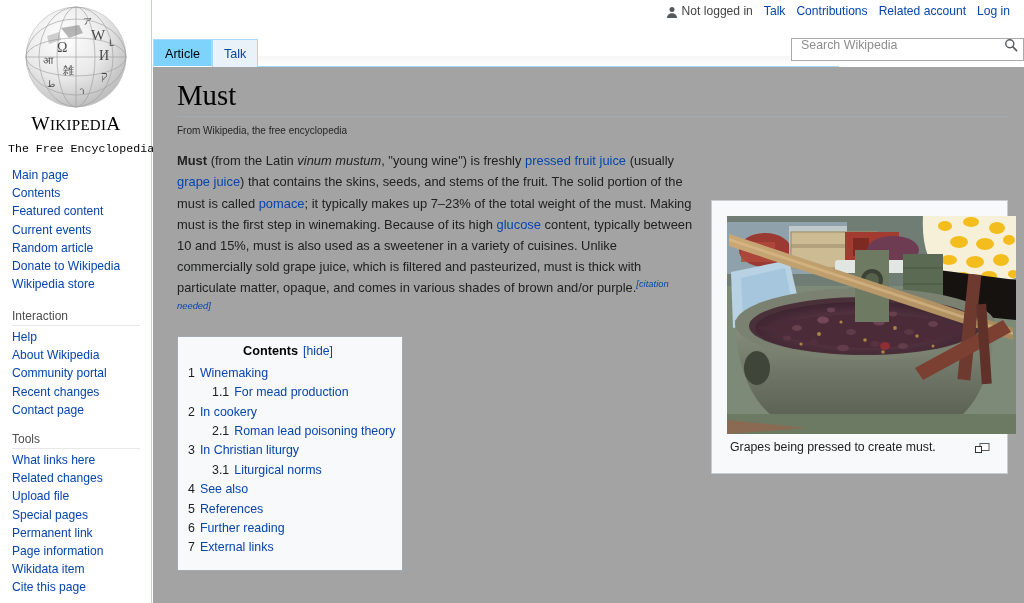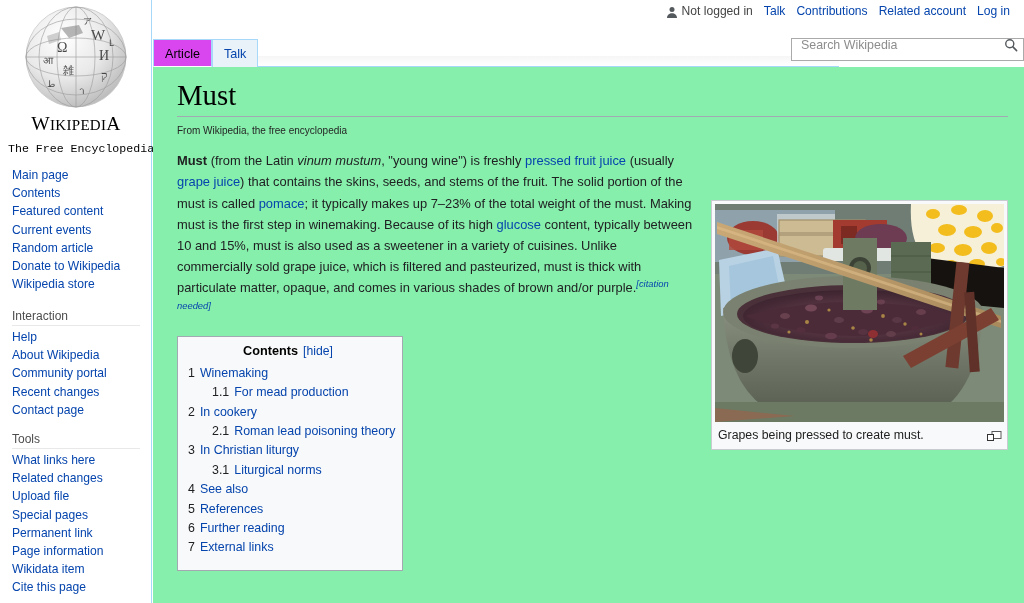--- a/index.html
+++ b/index.html
@@ -60,21 +60,21 @@
   }
   #tab-left { position: absolute; left: 0; top: 0; display: flex; align-items: flex-end; height: 31px; }
   #tab-right { position: absolute; right: 0; top: 0; display: flex; align-items: flex-end; height: 31px; gap: 0; }
   .vtab {
     height: 28px; line-height: 28px; padding: 0 11px;
     font-size: 12.6px; white-space: nowrap;
     border-left: 1px solid #a7d7f9; border-right: 1px solid #a7d7f9;
     border-top: 1px solid #a7d7f9;
     background: #f8fcff;
   }
-  .vtab.selected { background: #d946ef; border-color: #a7d7f9; color: #000000; border-bottom: 1px solid #ffffff; }
+  .vtab.selected { background: #7dd3fc; border-color: #a7d7f9; color: #000000; border-bottom: 1px solid #ffffff; }
   .vtab.plain { background: #ffffff; border-left: none; border-right: none; border-top: none; color:#000; }
   .vtab a { color: #0645ad; }
   .vtab.sel-plain { background:#ffffff; border:none; color:#000; }
   .vtab.blue-bg { background: #e8f2f8; }
   #tab-underline {
     position: absolute; left: 0; bottom: 0; width: 871px; height: 1px; background: #a7d7f9;
   }
   #tab-bgstrip {
     position:absolute; left:0; bottom:1px; width:871px; height:10px;
     background: linear-gradient(to bottom,#f6f6f6,#ffffff);
@@ -90,21 +90,21 @@
     border: none; outline: none; flex: 1; font-size: 12.4px;
     font-family: "Liberation Sans", sans-serif; color: #555;
     background: transparent;
   }
   #search-input::placeholder { color: #8d8d8d; opacity: 1; }
   #search-go { width: 16px; height: 16px; display:flex; align-items:center; justify-content:center; }
 
   
   #content {
     position: absolute; left: 153px; top: 67px; width: 871px; height: 536px;
-    background: #86efac; padding: 0 16px 0 24px;
+    background: #a3a3a3; padding: 0 16px 0 24px;
   }
   #firstHeading {
     font-family: "Liberation Serif", serif;
     font-size: 28.8px; font-weight: normal; color: #000;
     margin: 12px 0 0 0; padding: 0 0 4px 0; line-height: 1.15;
     border-bottom: 1px solid #a2a9b1;
   }
   #siteSub { font-size: 10px; color: #252525; margin-top: 8px; }
   #hatnote {
     margin: 18px 0 0 26px; font-style: italic; font-size: 12.8px; color: #202122;
@@ -126,21 +126,21 @@
   #toctitle .hide { color: #0645ad; font-size: 12.2px; margin-left: 5px; }
   #toc ul { list-style: none; margin: 0; padding: 0; }
   #toc li { line-height: 19.4px; white-space: nowrap; }
   #toc .lvl2 { padding-left: 24px; }
   #toc .num { color: #202122; margin-right: 5px; }
   #toc a { color: #0645ad; }
 
   
   #thumb {
     position: absolute; right: 16px; top: 133px;
-    width: 297px; border: 1px solid #c8ccd1; background: #f8f9fa; padding: 3px;
+    width: 297px; border: 1px solid #c8ccd1; background: #f8f9fa; padding: 15px;
   }
   #thumb-img { width: 289px; height: 218px; display: block; position: relative; overflow: hidden; }
   #thumb-caption {
     display: flex; align-items: flex-start; justify-content: space-between;
     font-size: 12.3px; color: #222; padding: 6px 2px 3px 3px; line-height: 15px;
   }
   #magnify { width: 15px; height: 11px; flex: none; margin-top: 3px; }
 </style>
 </head>
 <body>

